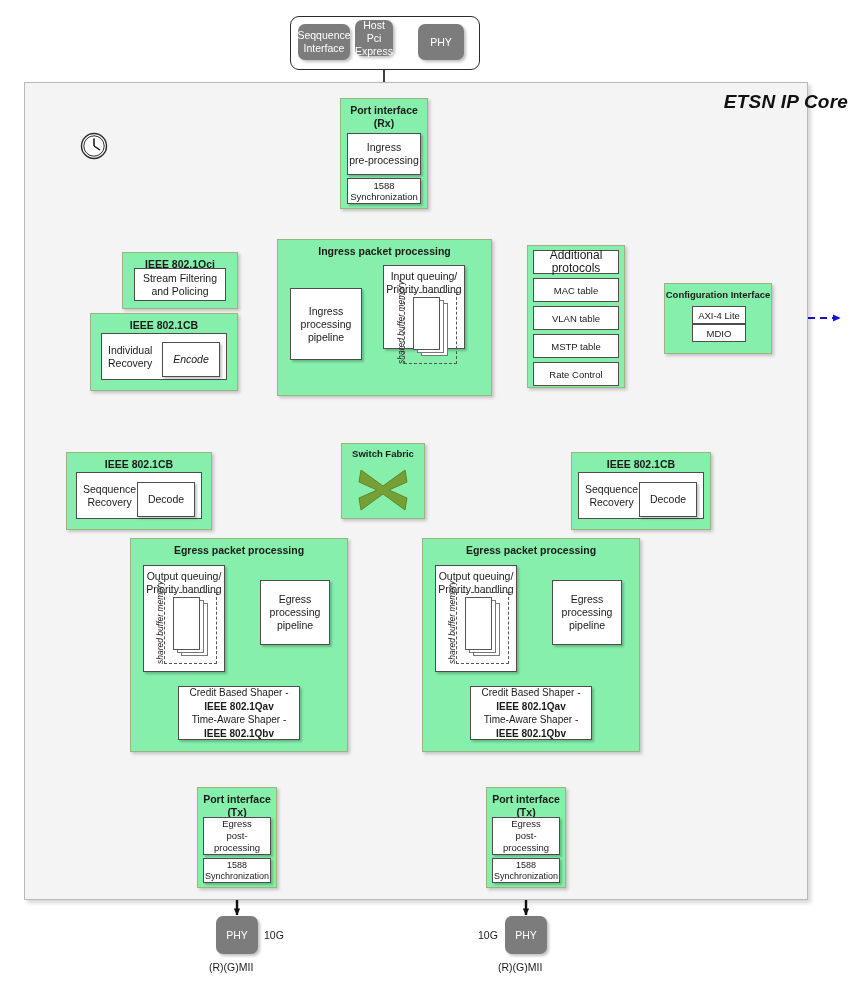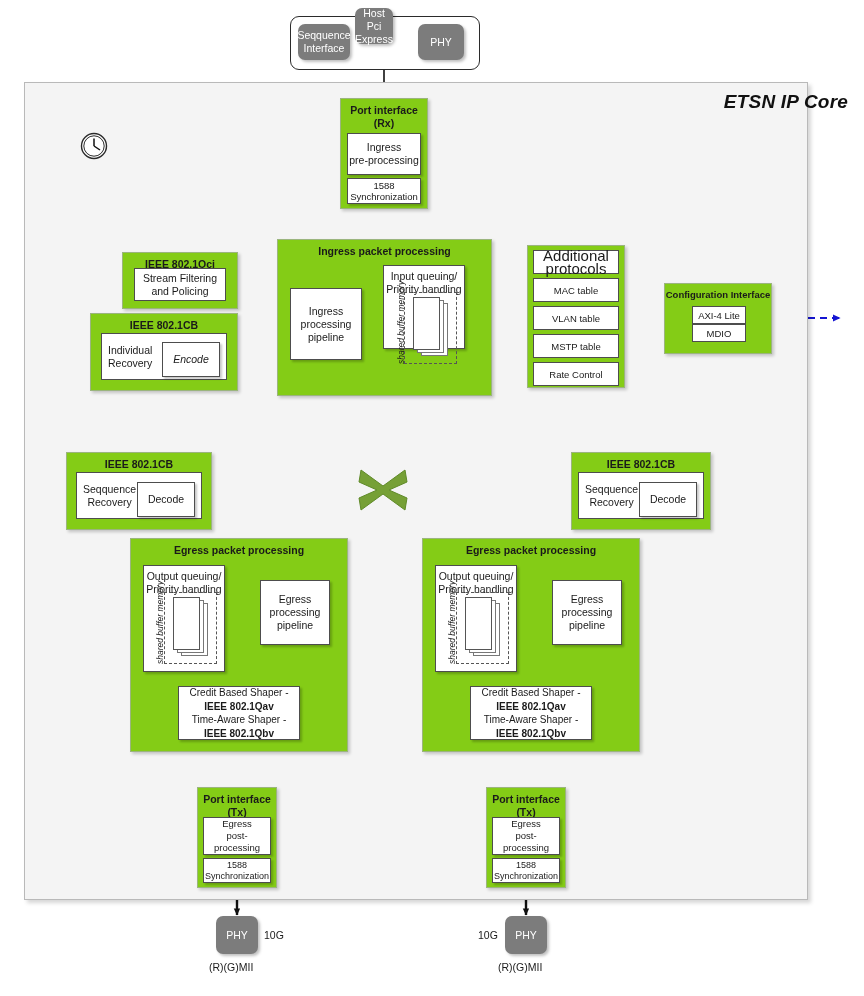--- a/index.html
+++ b/index.html
@@ -19,21 +19,21 @@
     left:0; top:0;
     width:864px; height:996px;
     pointer-events:none;
   }
   .node{
     position:absolute;
     box-sizing:border-box;
   }
   
   .grp{
-    background:#84cc16;
+    background:#86efac;
     border:1px solid #9bb57e;
     box-shadow:2px 2px 3px rgba(0,0,0,.20);
   }
   .grp-title{
     font-weight:bold;
     font-size:10.5px;
     color:#1a1a1a;
     text-align:center;
     line-height:12.5px;
     padding-top:5px;
@@ -228,21 +228,21 @@
     <path d="M237,888 L237,915" stroke="#111" stroke-width="2.4" fill="none" marker-start="url(#ah-b)" marker-end="url(#ah-b)"></path>
 
     <path d="M526,888 L526,915" stroke="#111" stroke-width="2.4" fill="none" marker-start="url(#ah-b)" marker-end="url(#ah-b)"></path>
   </svg>
 
   <div id="host-bar"></div>
   <div class="gbox" style="left:298px;top:24px;width:52px;height:36px;">
     <span style="white-space:pre-line">Seqquence
 Interface</span>
   </div>
-  <div class="gbox" style="left:355px;top:8px;width:38px;height:36px;">
+  <div class="gbox" style="left:355px;top:20px;width:38px;height:36px;">
     <span style="white-space:pre-line">Host
 Pci Express</span>
   </div>
   <div class="gbox" style="left:418px;top:24px;width:46px;height:36px;">
     <span style="white-space:pre-line">PHY</span>
   </div>
 
   <div id="core-frame"></div>
   <div id="core-title">ETSN IP Core</div>
 
@@ -297,21 +297,21 @@
     <span style="white-space:pre-line;padding-top:4px;">Input queuing/
 Priority handling</span>
   </div>
   <div class="vtxt" style="left:396px;top:364px;">shared buffer memory</div>
   <div class="dashbox" style="left:404px;top:292px;width:53px;height:72px;"></div>
   <div class="qbox thin" style="left:421px;top:303px;width:27px;height:53px;"></div>
   <div class="qbox thin" style="left:417px;top:300px;width:27px;height:53px;"></div>
   <div class="qbox" style="left:413px;top:297px;width:27px;height:53px;"></div>
 
   <div class="node grp" style="left:527px;top:245px;width:98px;height:143px;"></div>
-  <div class="wbox" style="left:533px;top:250px;width:86px;height:24px;font-size:15px;">
+  <div class="wbox" style="left:533px;top:250px;width:86px;height:24px;font-size:12px;">
     <span>Additional protocols</span>
   </div>
   <div class="wbox" style="left:533px;top:278px;width:86px;height:24px;font-size:9.5px;">
     <span>MAC table</span>
   </div>
   <div class="wbox" style="left:533px;top:306px;width:86px;height:24px;font-size:9.5px;">
     <span>VLAN table</span>
   </div>
   <div class="wbox" style="left:533px;top:334px;width:86px;height:24px;font-size:9.5px;">
     <span>MSTP table</span>
@@ -323,20 +323,23 @@
   <div class="node grp" style="left:664px;top:283px;width:108px;height:71px;">
     <div class="grp-title" style="font-size:9.5px">Configuration Interface</div>
   </div>
   <div class="wbox" style="left:692px;top:306px;width:54px;height:18px;font-size:9.5px;">
     <span>AXI-4 Lite</span>
   </div>
   <div class="wbox" style="left:692px;top:324px;width:54px;height:18px;font-size:9.5px;">
     <span>MDIO</span>
   </div>
 
+  <div class="node grp" style="left:341px;top:443px;width:84px;height:76px;">
+    <div class="grp-title" style="font-size:9.5px;padding-top:4px;">Switch Fabric</div>
+  </div>
   <svg style="position:absolute;left:355px;top:466px;width:56px;height:48px;" viewBox="0 0 56 48" xmlns="http://www.w3.org/2000/svg">
     <g fill="#76a036" stroke="#5f8a28" stroke-width="1">
       <polygon points="6,4 28,20 50,4 52,16 34,24 52,32 50,44 28,28 6,44 4,32 22,24 4,16"></polygon>
     </g>
   </svg>
 
   <div class="node grp" style="left:66px;top:452px;width:146px;height:78px;">
     <div class="grp-title">IEEE 802.1CB</div>
   </div>
   <div class="wbox" style="left:76px;top:472px;width:126px;height:47px;justify-content:flex-start;padding-left:6px;">

